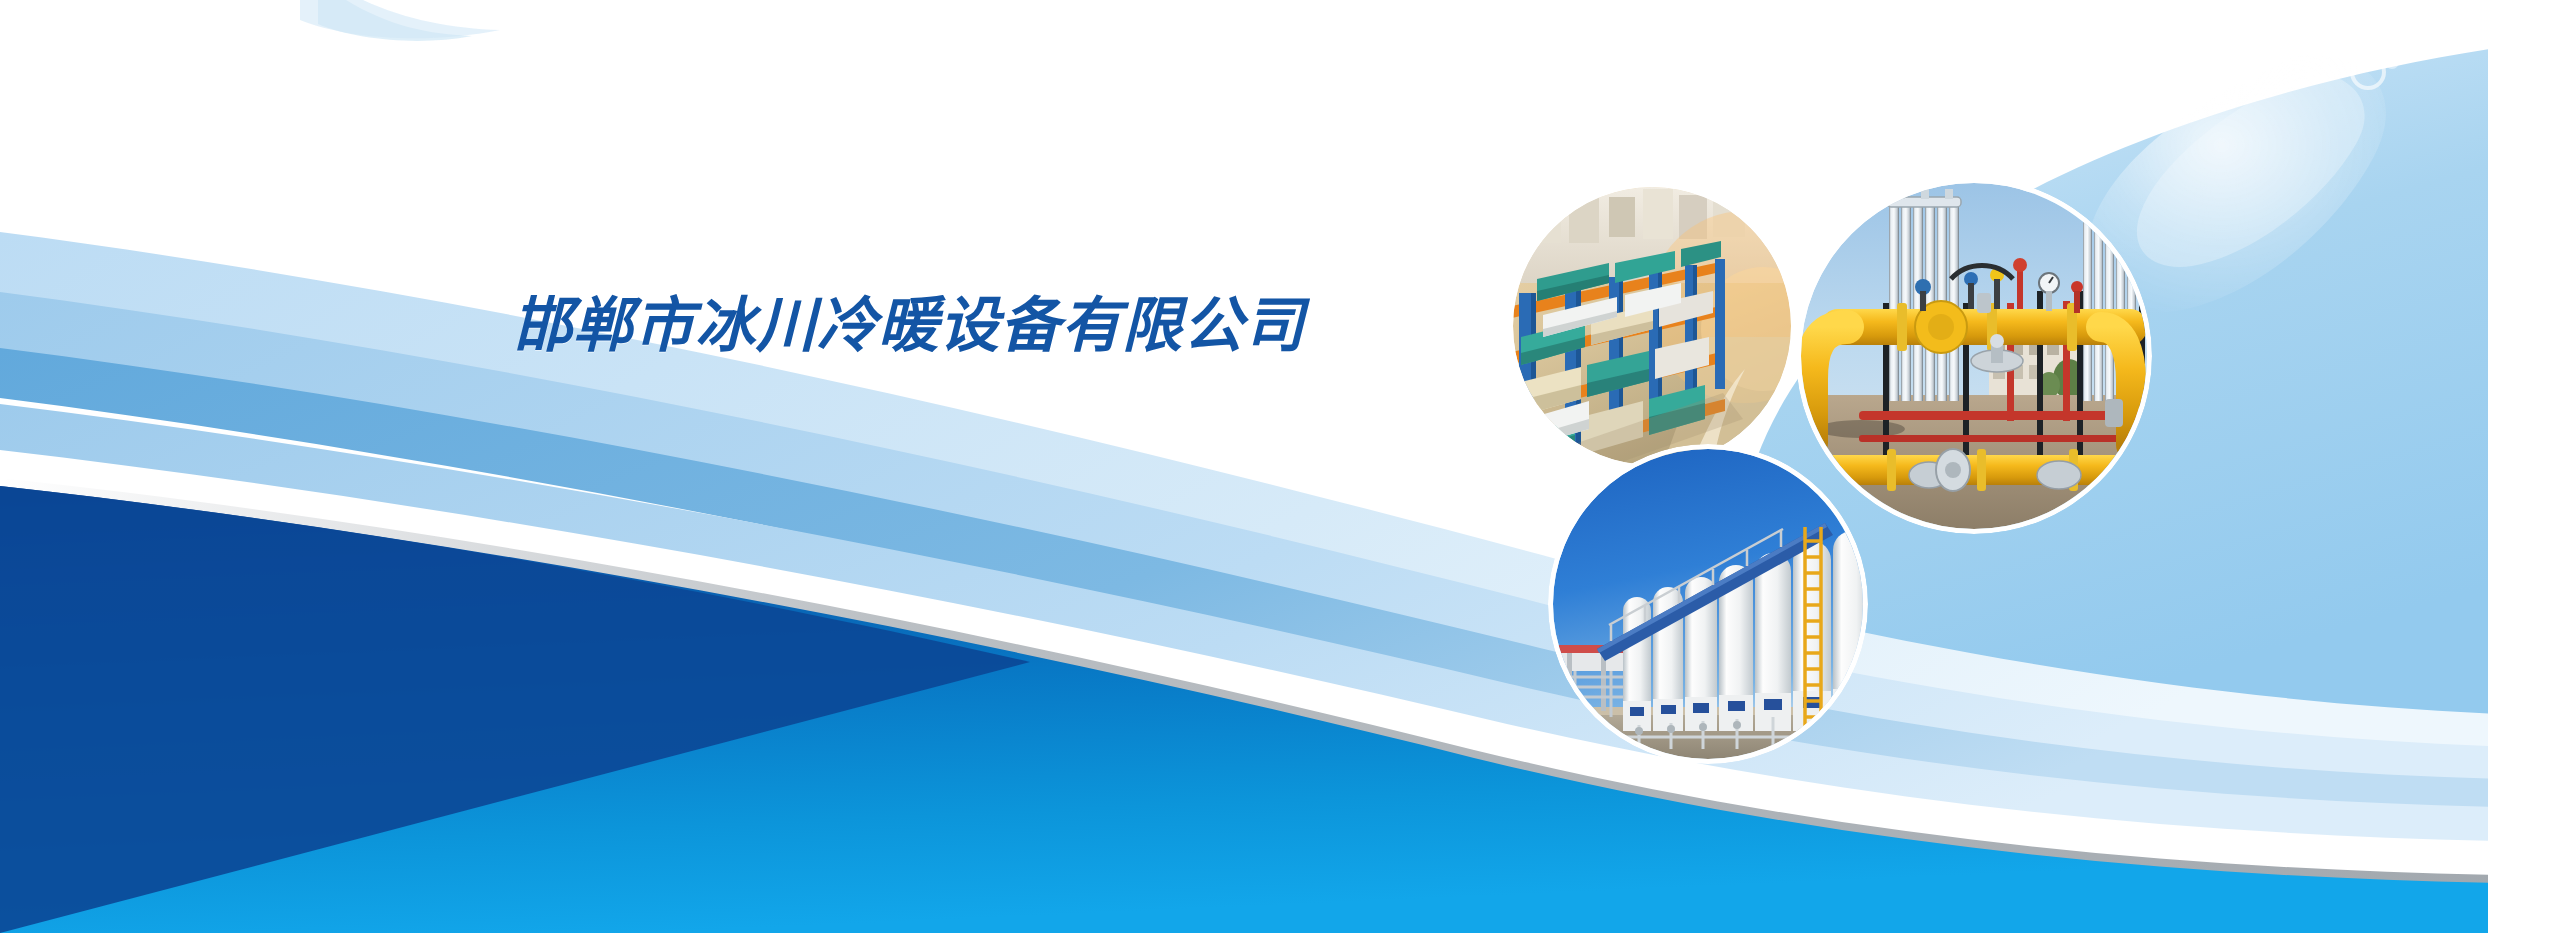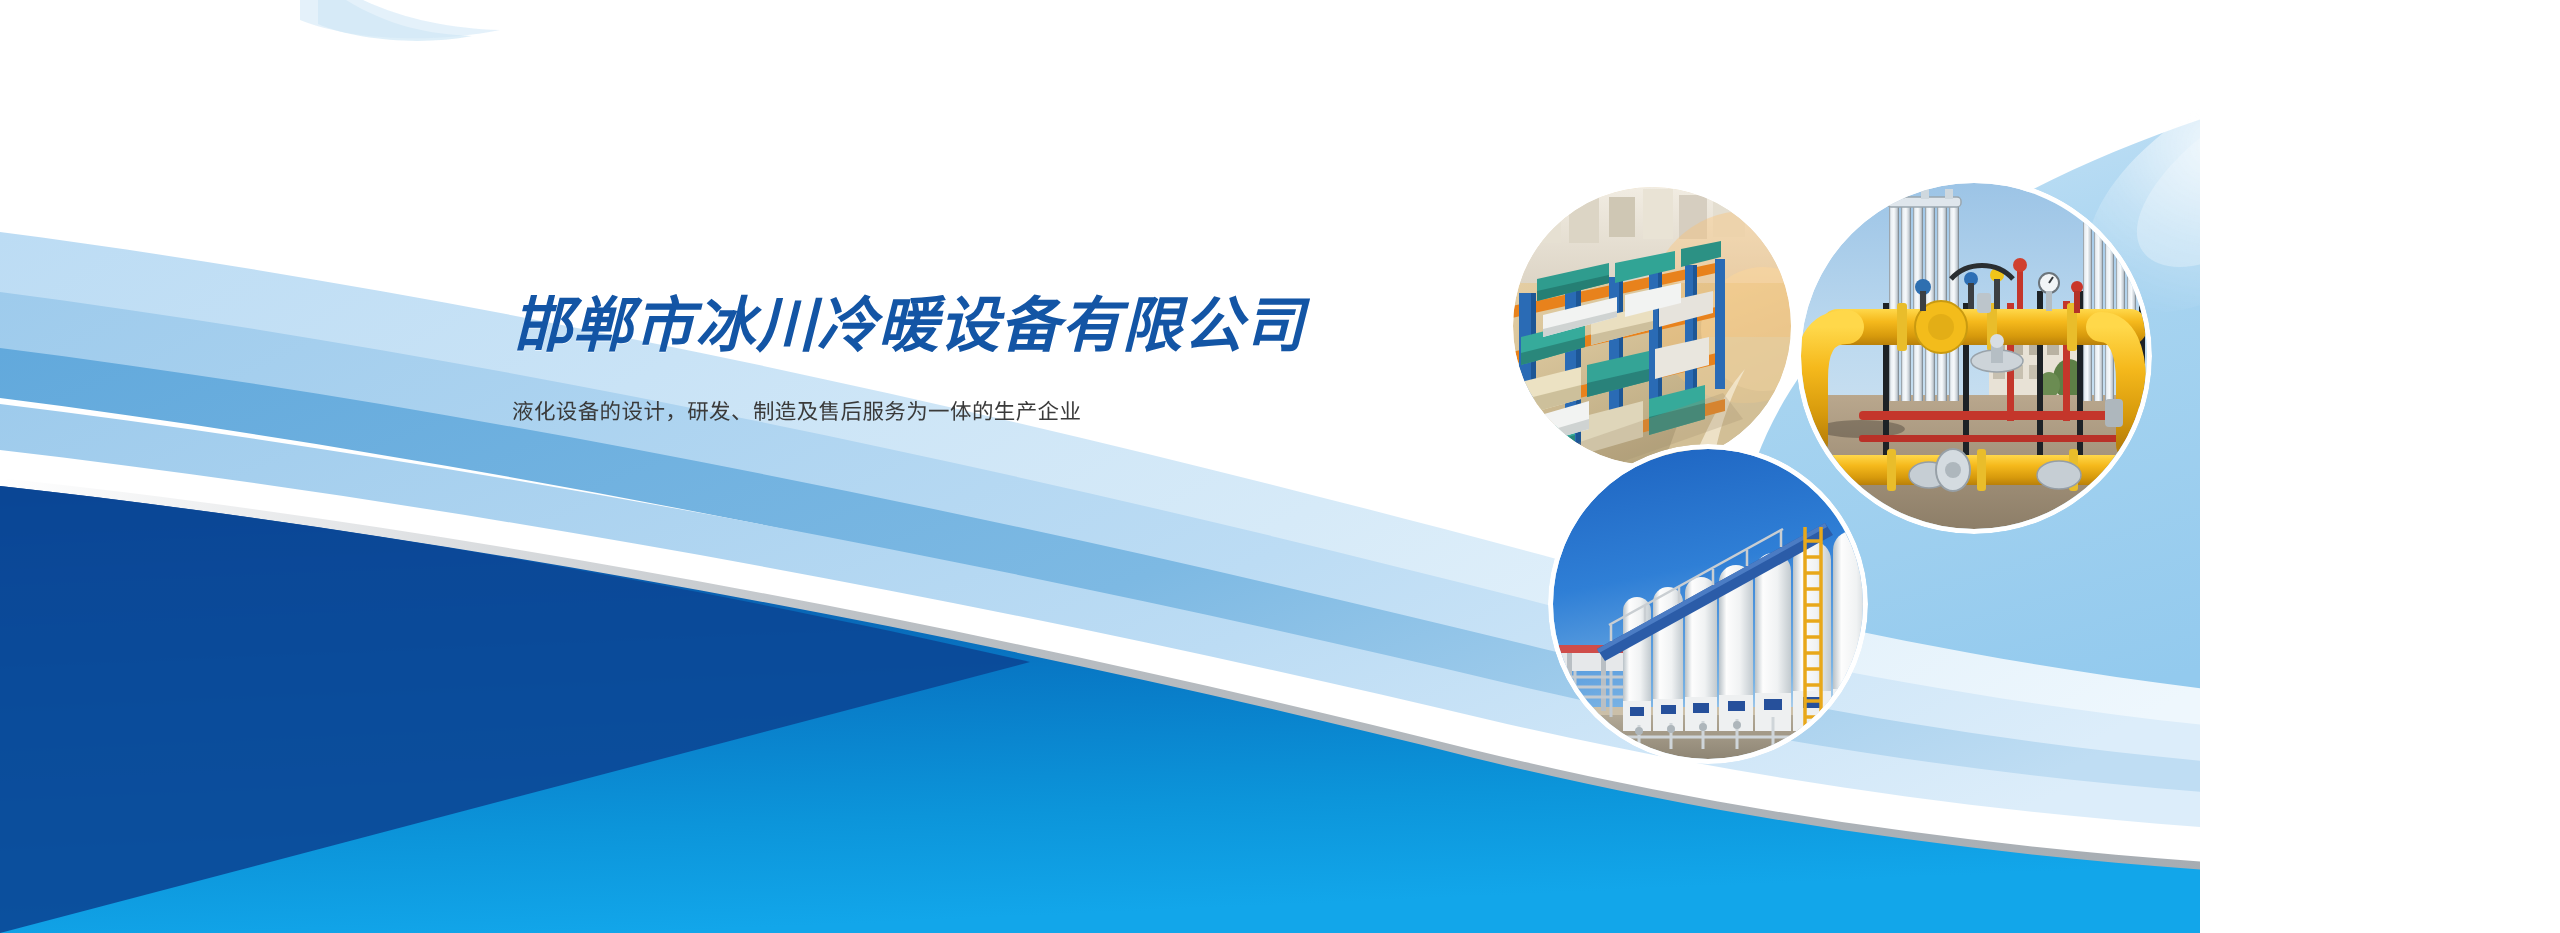--- a/index.html
+++ b/index.html
@@ -3,21 +3,21 @@
 <meta charset="utf-8">
 <title>Banner</title>
 <style>
   html, body {
     margin: 0;
     padding: 0;
     background: #ffffff;
   }
   #stage {
     position: relative;
-    width: 2200px;
+    width: 2488px;
     height: 933px;
     overflow: hidden;
     background: #fef9c3;
     font-family: "Liberation Sans", "DejaVu Sans", sans-serif;
   }
   #bg-svg {
     position: absolute;
     left: 0; top: 0;
     width: 2560px;
     height: 933px;
@@ -167,21 +167,20 @@
 
     <path d="M0,486 C470,538 1006,640 1474,758 C1838,846 2188,880 2560,884
              L2560,933 L0,933 Z" fill="url(#gradDeep)"></path>
 
     <path d="M0,486 C330,522 700,586 1030,662 L0,933 Z" fill="#0b4796" opacity="0.9"></path>
   </svg>
 
   <div class="text-block">
     <h1 class="company-title">邯郸市冰川冷暖设备有限公司</h1>
     <p class="company-desc">
-      <span class="line">液化设备的设计，研发、制造及售后服务为一体的生产企业</span>
     </p>
   </div>
 
   <div class="photo-circle" id="circle-gas">
     <div class="photo-inner">
       <svg class="ph-svg" viewBox="0 0 346 346" preserveAspectRatio="xMidYMid slice">
         <defs>
           <linearGradient id="gsSky" x1="0" y1="0" x2="0" y2="1">
             <stop offset="0%" stop-color="#9cc4e6"></stop>
             <stop offset="45%" stop-color="#bcd9ef"></stop>

